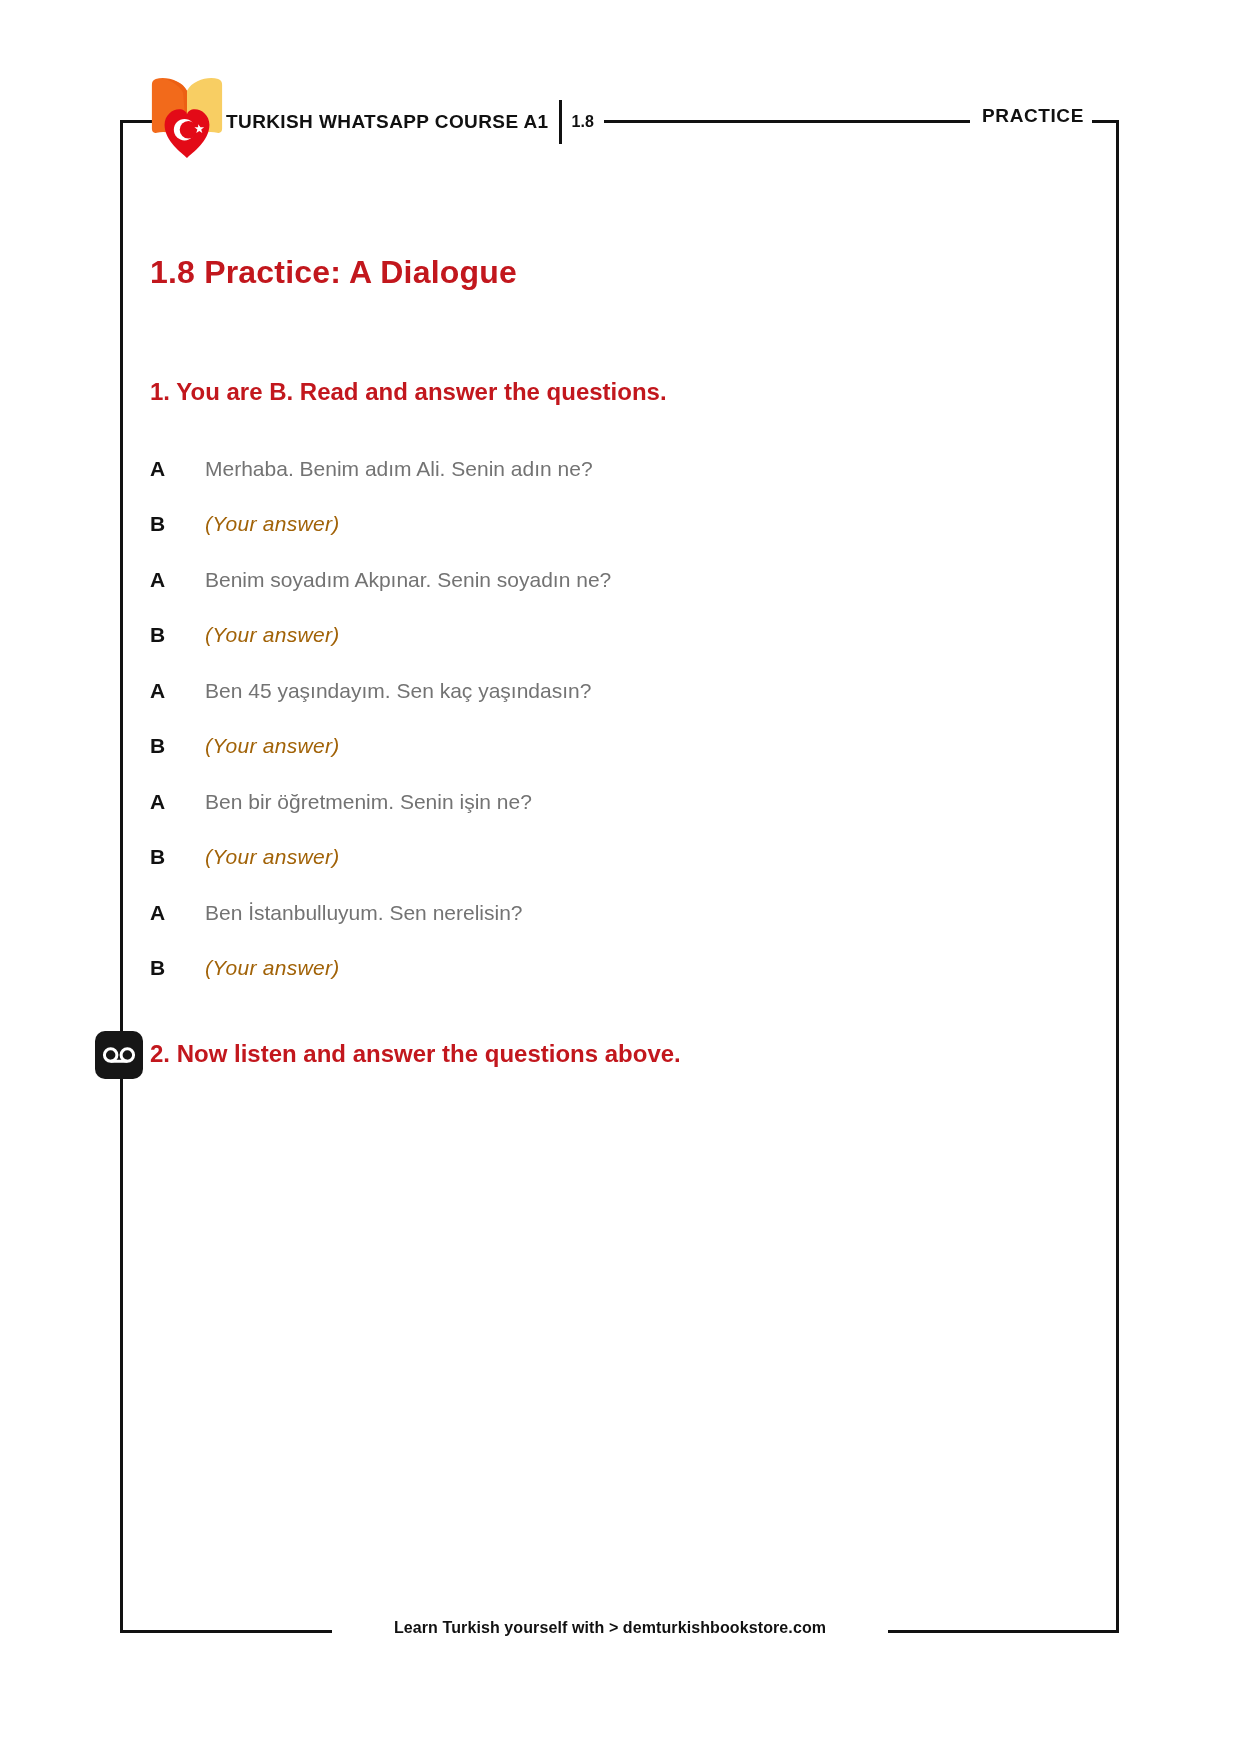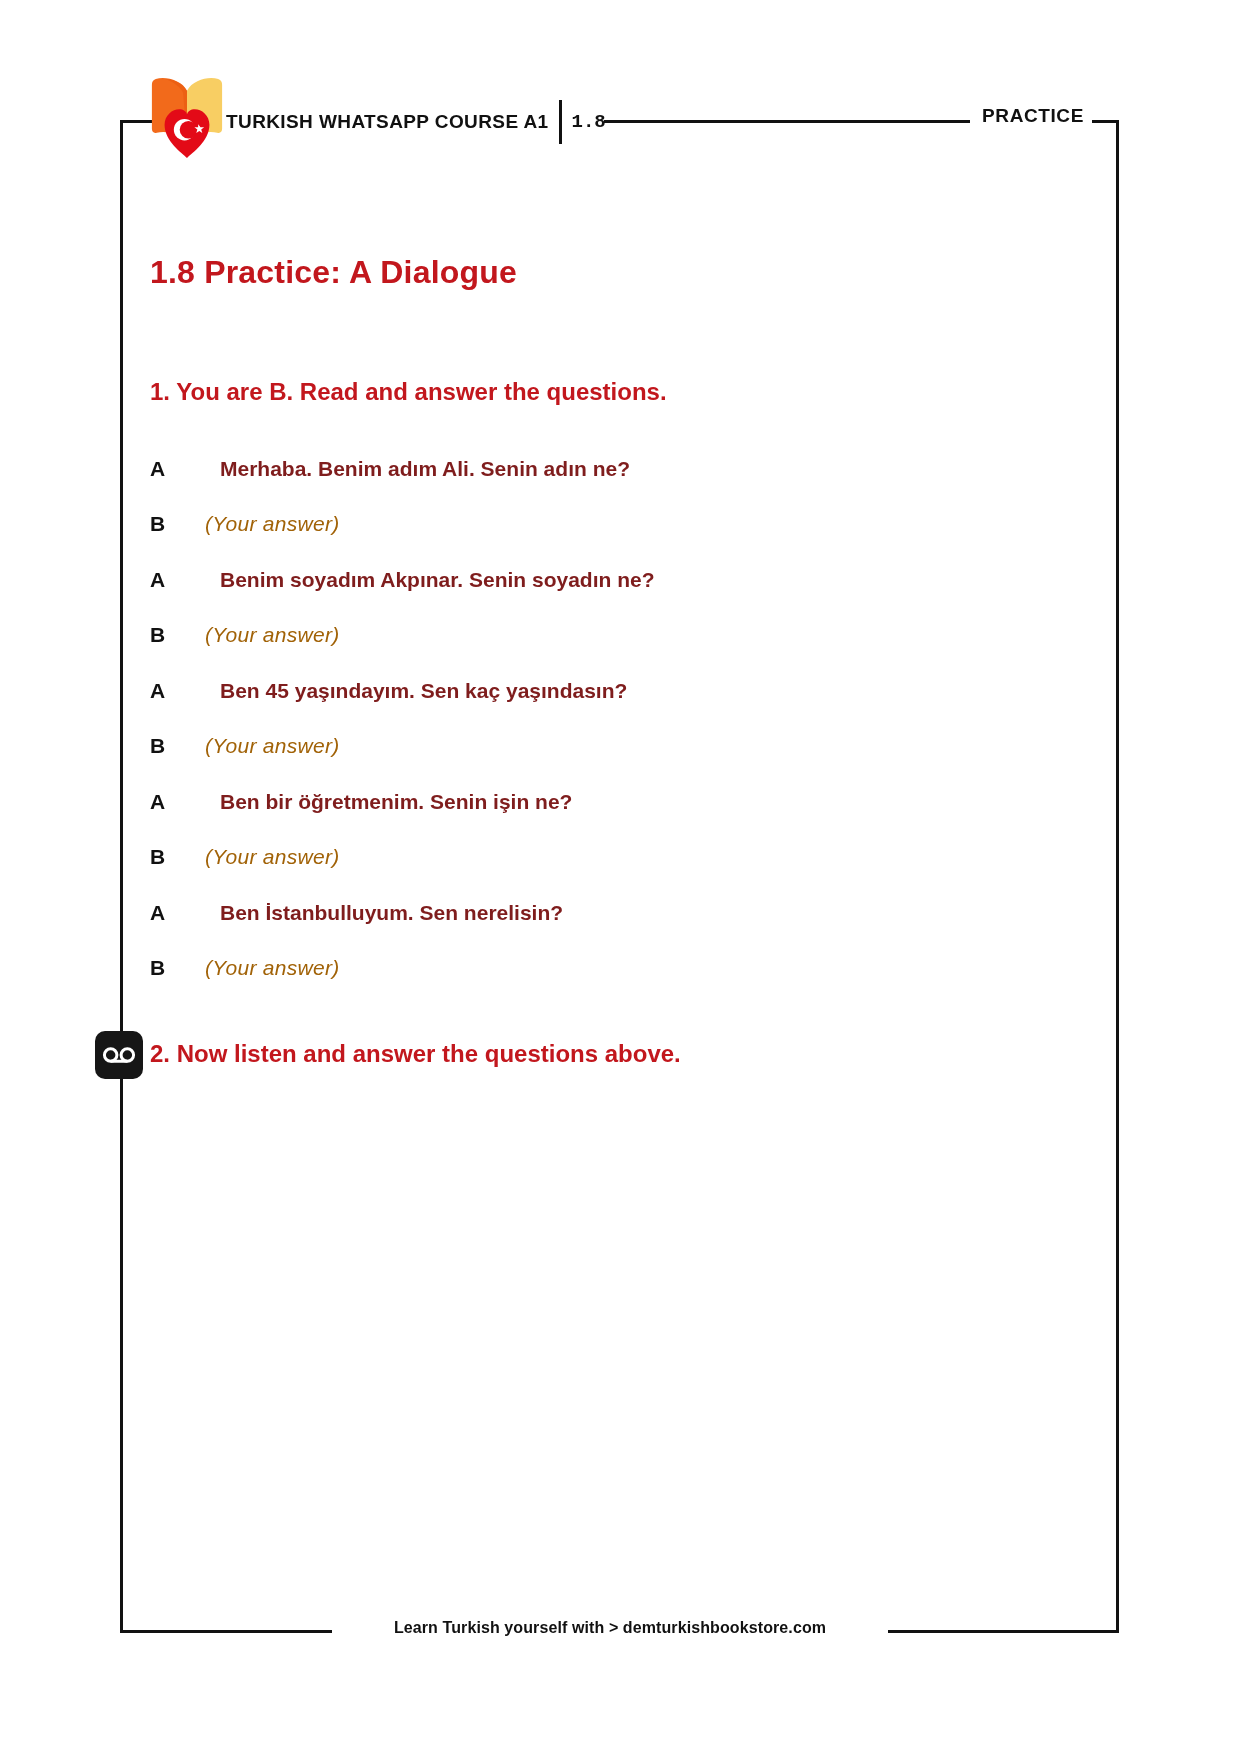--- a/index.html
+++ b/index.html
@@ -19,21 +19,21 @@
   .vline{position:absolute;width:3px;background:var(--ink);}
 
   
   .logo{position:absolute;left:148px;top:74px;width:78px;height:88px;}
   .header-left{
     position:absolute;left:226px;top:98px;height:48px;
     display:flex;align-items:center;gap:10px;
   }
   .course-title{font-size:19px;font-weight:800;letter-spacing:.4px;white-space:nowrap;}
   .header-divider{width:3px;height:44px;background:var(--ink);}
-  .lesson-number{font-size:19px;font-weight:800;font-family:Liberation Mono, monospace;}
+  .lesson-number{font-size:16px;font-weight:800;}
   .practice-label{
     position:absolute;left:1033px;top:105px;transform:translateX(-50%);
     font-size:19px;font-weight:800;letter-spacing:.6px;white-space:nowrap;
   }
 
   
   .page-title{
     position:absolute;left:150px;top:242px;
     font-size:32px;font-weight:800;color:var(--red);letter-spacing:.2px;white-space:nowrap;margin-top:12px;
   }
@@ -41,21 +41,21 @@
     position:absolute;left:150px;
     font-size:24px;font-weight:700;color:var(--red);white-space:nowrap;
   }
   .task-1{top:378px;}
   .task-2{top:1040px;}
 
   .dialogue{position:absolute;left:150px;top:441px;width:900px;}
   .dialogue-row{height:55.5px;display:flex;align-items:center;}
   .speaker{width:55px;font-size:21px;font-weight:800;flex:0 0 55px;}
   .line-text{font-size:21px;white-space:nowrap;}
-  .dialogue-row.q .line-text{font-weight:700;color:#7f1d1d;margin-left:15px;}
+  .dialogue-row.q .line-text{font-weight:400;color:#737373;}
   .dialogue-row.ans .line-text{font-style:italic;font-weight:400;color:#a16207;letter-spacing:.3px;}
 
   
   .audio-badge{
     position:absolute;left:95px;top:1031px;width:48px;height:48px;
     background:#161616;border-radius:10px;
     display:flex;align-items:center;justify-content:center;
   }
 
   

